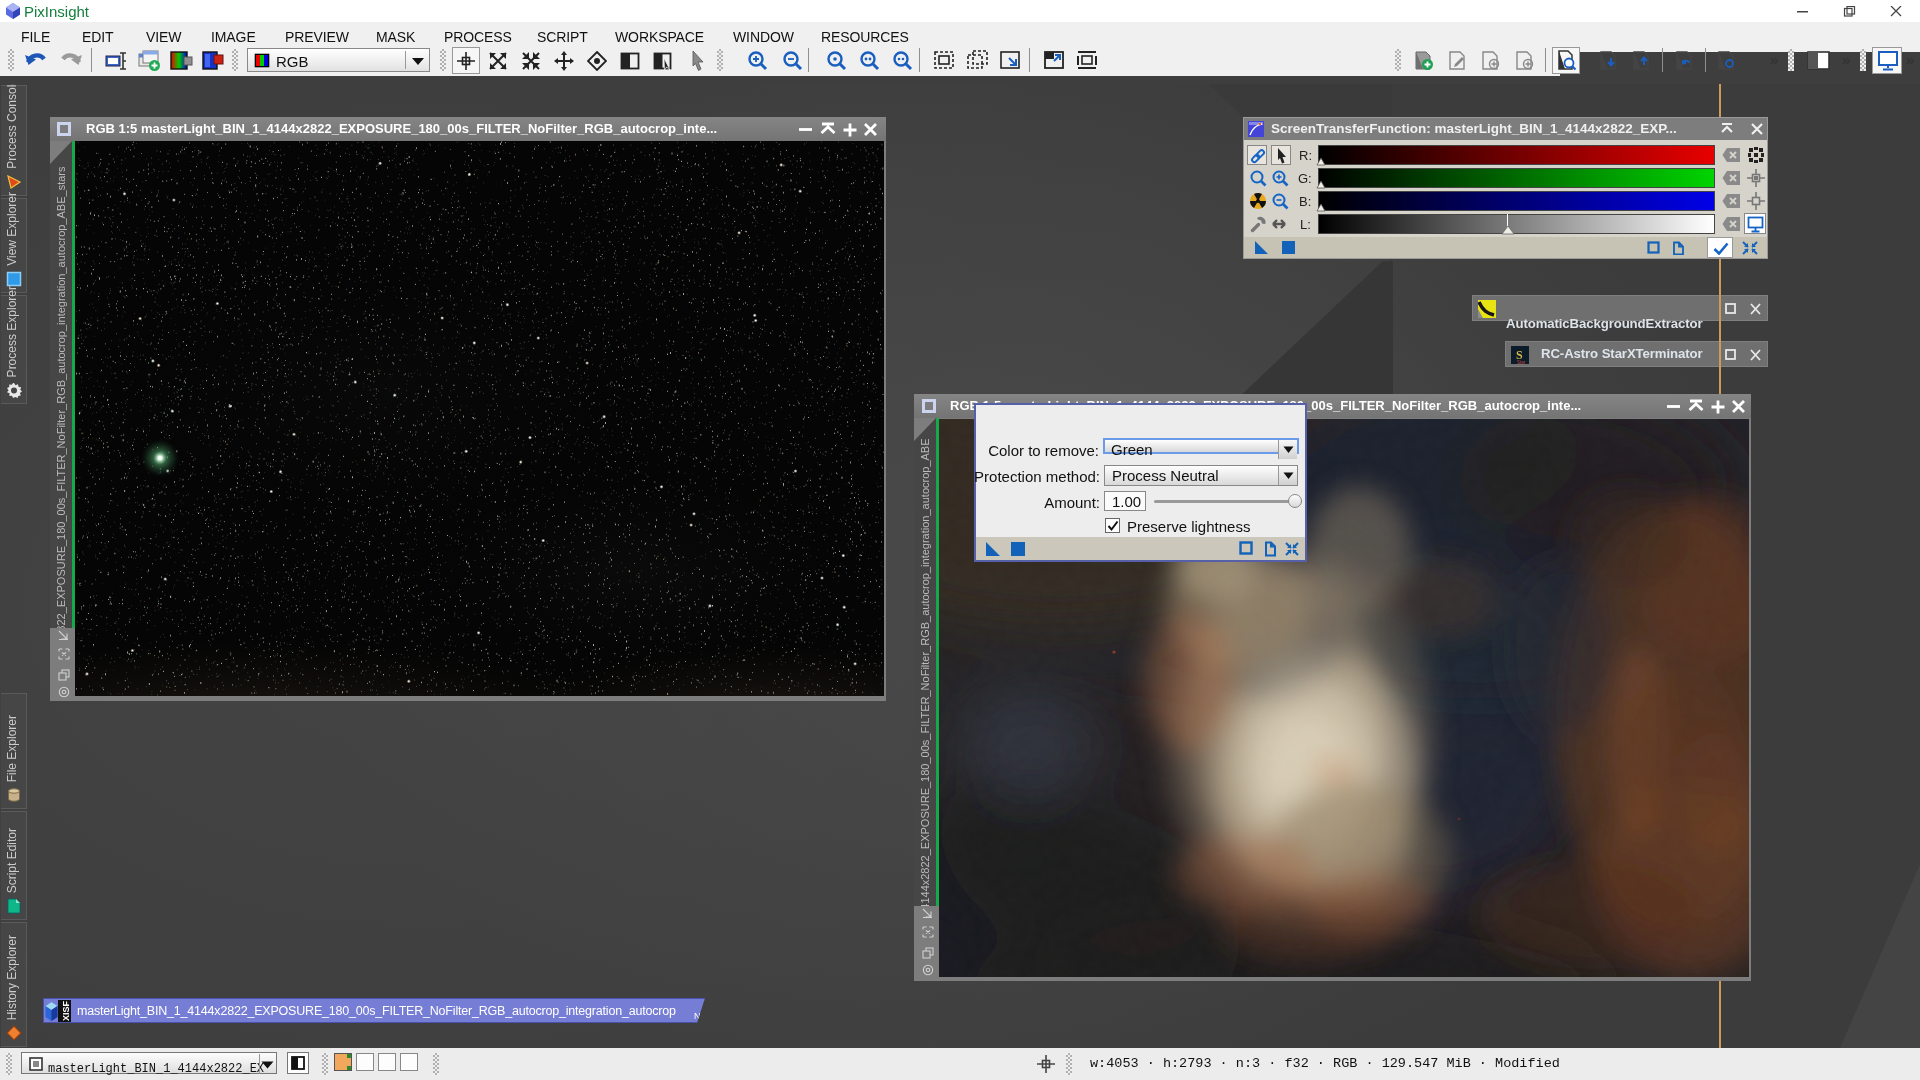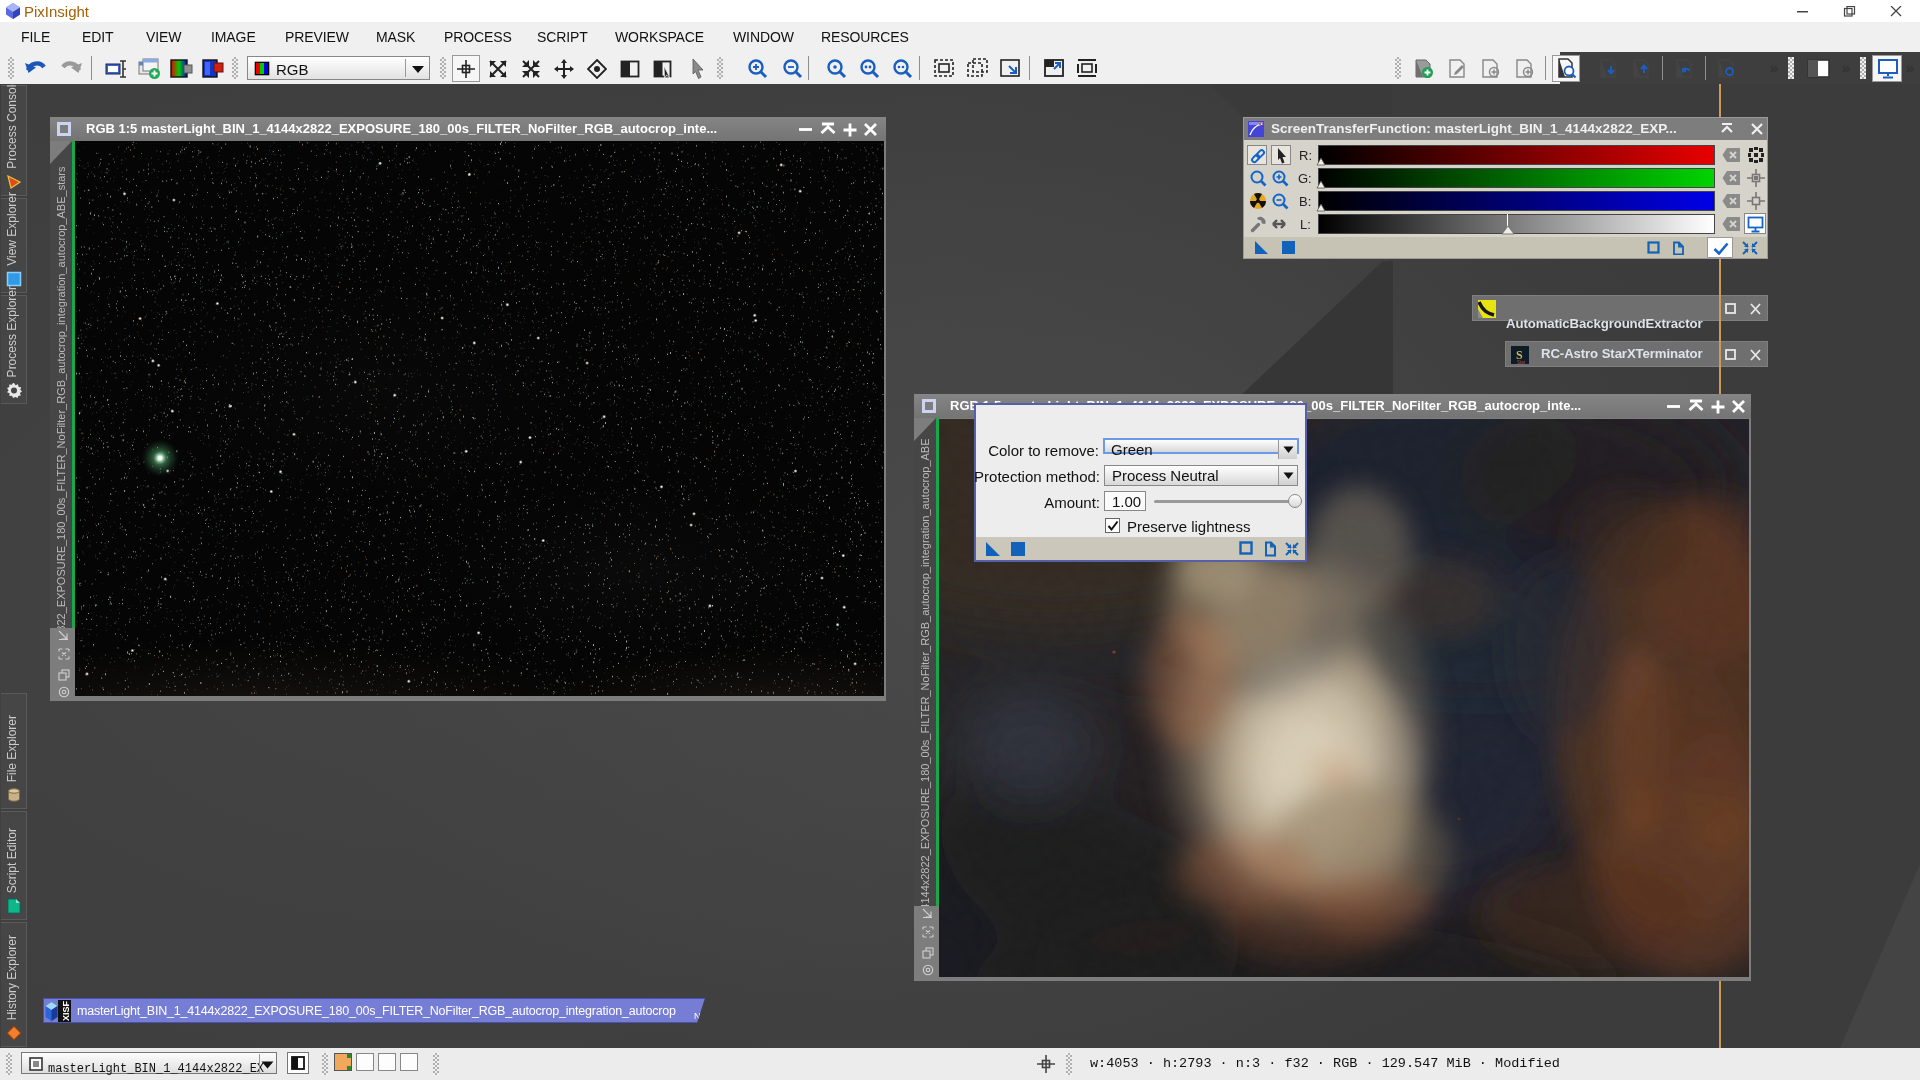--- a/index.html
+++ b/index.html
@@ -3,24 +3,24 @@
 <meta charset="utf-8">
 <style>
 * { margin:0; padding:0; box-sizing:border-box; }
 html,body { width:1920px; height:1080px; overflow:hidden; background:#3e3e3e;
   font-family:"Liberation Sans", sans-serif; }
 .abs { position:absolute; }
 .lab { position:absolute; white-space:nowrap; font-size:15px; color:#111; }
 
 
 #titlebar { position:absolute; left:0; top:0; width:1920px; height:22px; background:#ffffff; }
-#titlebar .appname { position:absolute; left:24px; top:3px; font-size:15px; color:#a16207; }
+#titlebar .appname { position:absolute; left:24px; top:3px; font-size:15px; color:#15803d; }
 #menubar { position:absolute; left:0; top:22px; width:1920px; height:30px; background:#f0f0f0; }
 .menu { position:absolute; top:7px; font-size:14px; font-weight:normal; color:#111; letter-spacing:-0.1px; }
-#toolbar { position:absolute; left:0; top:52px; width:1560px; height:32px; background:#f0f0f0; }
+#toolbar { position:absolute; left:0; top:44px; width:1560px; height:32px; background:#f0f0f0; }
 .dots { position:absolute; top:5px; width:6px; height:22px;
   background:repeating-conic-gradient(#b0b0b0 0 25%, #f0f0f0 0 50%); background-size:4px 4px; }
 .tsep { position:absolute; top:4px; width:1px; height:24px; background:#8f8f8f; }
 
 
 #workspace { position:absolute; left:0; top:84px; width:1920px; height:964px; overflow:hidden;
   background: radial-gradient(1000px 750px at 1020px 480px, #4a4a4a 0%, rgba(74,74,74,0) 72%),
               radial-gradient(1500px 1000px at 420px 520px, #444444 0%, rgba(68,68,68,0) 75%),
               #3c3c3c; }
 .poly { position:absolute; }

